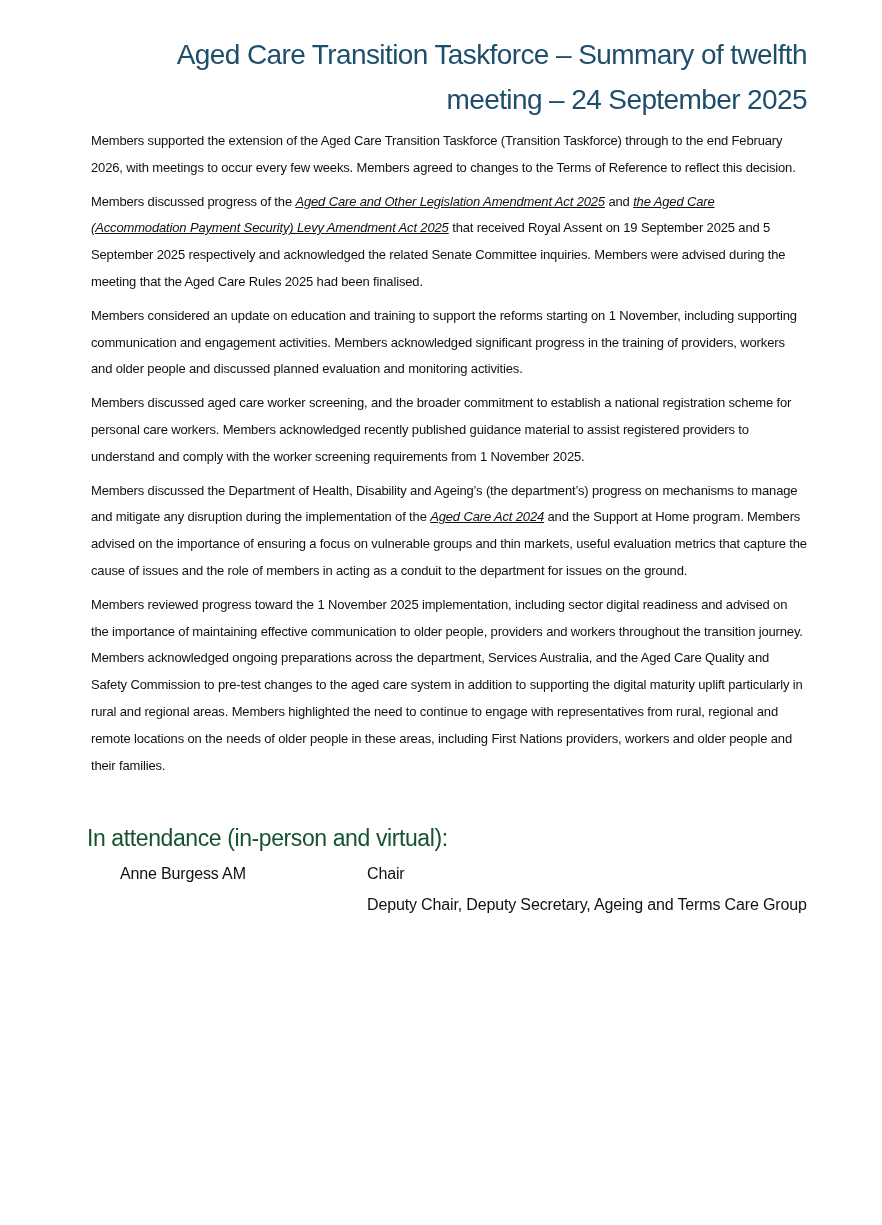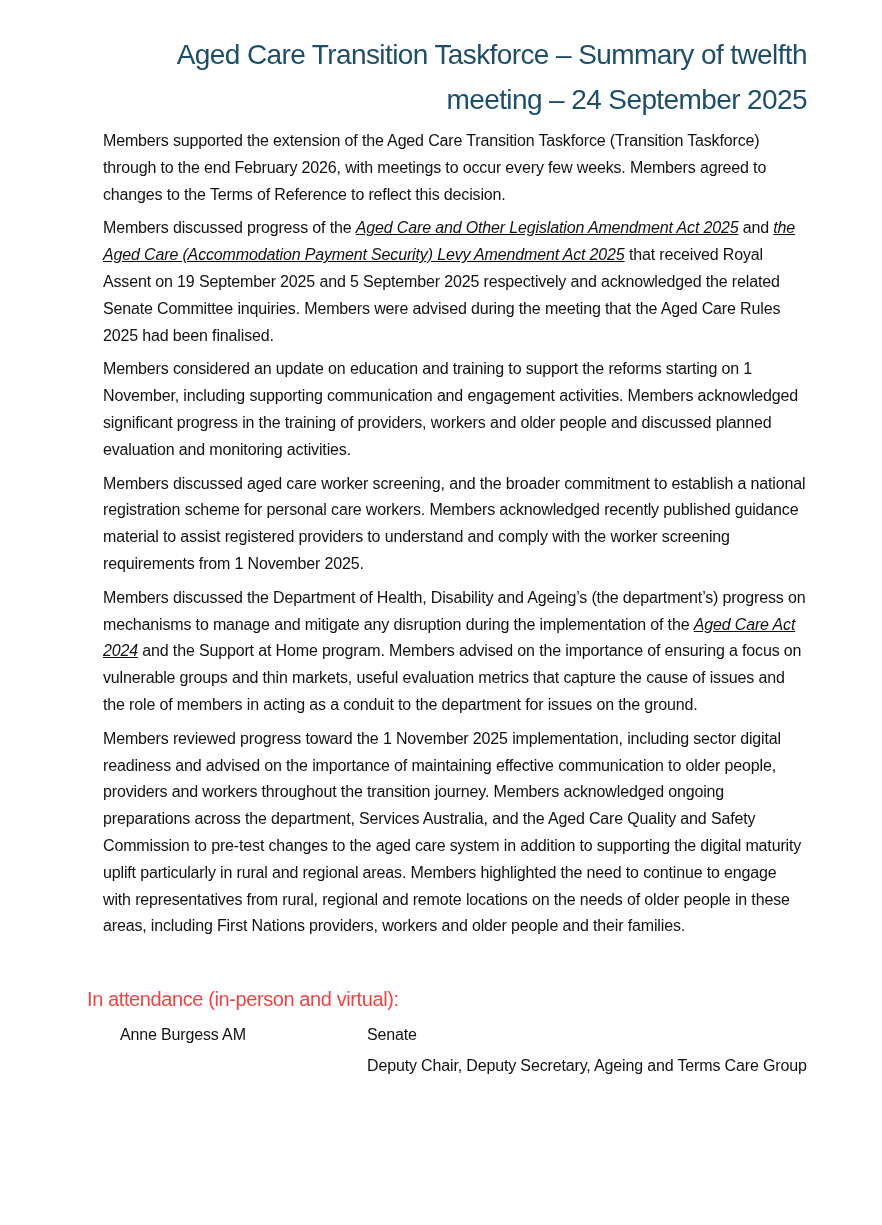--- a/index.html
+++ b/index.html
@@ -25,35 +25,35 @@
       margin: 0 0 6px 0;
       font-family: "Liberation Sans", sans-serif;
       font-weight: normal;
       color: #1d4e6b;
       font-size: 28px;
       line-height: 45px;
       letter-spacing: -0.6px;
       text-align: right;
     }
     p.para {
-      margin: 0 0 7px 16px;
-      font-size: 16px;
+      margin: 0 0 7px 4px;
+      font-size: 13px;
       line-height: 26.8px;
       color: #111111;
       letter-spacing: -0.15px;
     }
     p.para em {
       font-style: italic;
       text-decoration: underline;
     }
     h2.attendance-heading {
       margin: 42px 0 6px 0;
       font-weight: normal;
-      color: #ef4444;
-      font-size: 20px;
+      color: #14532d;
+      font-size: 23px;
       line-height: 34px;
       letter-spacing: -0.4px;
     }
     .att-row {
       display: flex;
       font-size: 16px;
       line-height: 26px;
       margin-bottom: 5px;
       letter-spacing: -0.15px;
       justify-content: flex-end;
@@ -79,19 +79,19 @@
       <p class="para"><span>Members discussed aged care worker screening, and the broader commitment to establish a national registration scheme for personal care workers. Members acknowledged recently published guidance material to assist registered providers to understand and comply with the worker screening requirements from 1 November 2025.</span></p>
       <p class="para"><span>Members discussed the Department of Health, Disability and Ageing’s (the department’s) progress on mechanisms to manage and mitigate any disruption during the implementation of the </span><em>Aged Care Act 2024</em><span> and the Support at Home program. Members advised on the importance of ensuring a focus on vulnerable groups and thin markets, useful evaluation metrics that capture the cause of issues and the role of members in acting as a conduit to the department for issues on the ground.</span></p>
       <p class="para"><span>Members reviewed progress toward the 1 November 2025 implementation, including sector digital readiness and advised on the importance of maintaining effective communication to older people, providers and workers throughout the transition journey. Members acknowledged ongoing preparations across the department, Services Australia, and the Aged Care Quality and Safety Commission to pre-test changes to the aged care system in addition to supporting the digital maturity uplift particularly in rural and regional areas. Members highlighted the need to continue to engage with representatives from rural, regional and remote locations on the needs of older people in these areas, including First Nations providers, workers and older people and their families.</span></p>
     </div>
 
   <h2 class="attendance-heading">In attendance (in-person and virtual):</h2>
 
   <div>
     <div class="att-row">
       <div class="att-name">Anne Burgess AM</div>
-      <div class="att-role">Senate</div>
+      <div class="att-role">Chair</div>
     </div>
     <div class="att-row">
       <div class="att-role">Deputy Chair, Deputy Secretary, Ageing and Terms Care Group</div>
     </div>
   </div>
 </div>
 
 </body></html>

